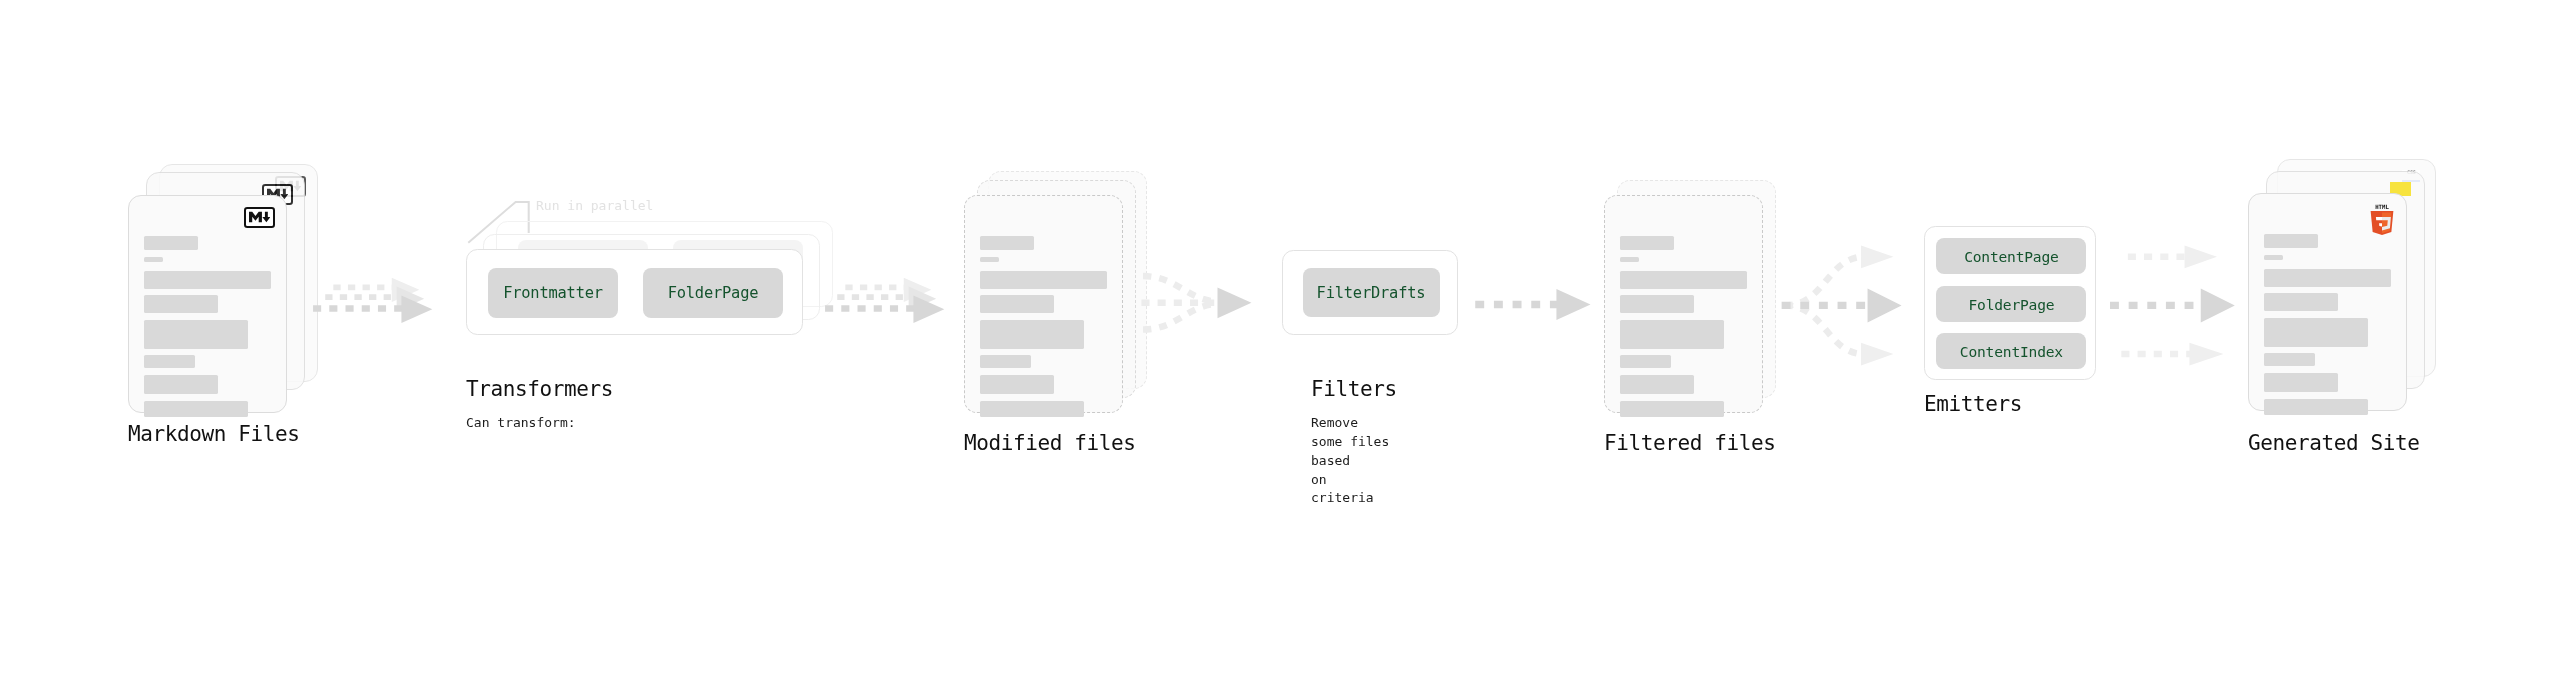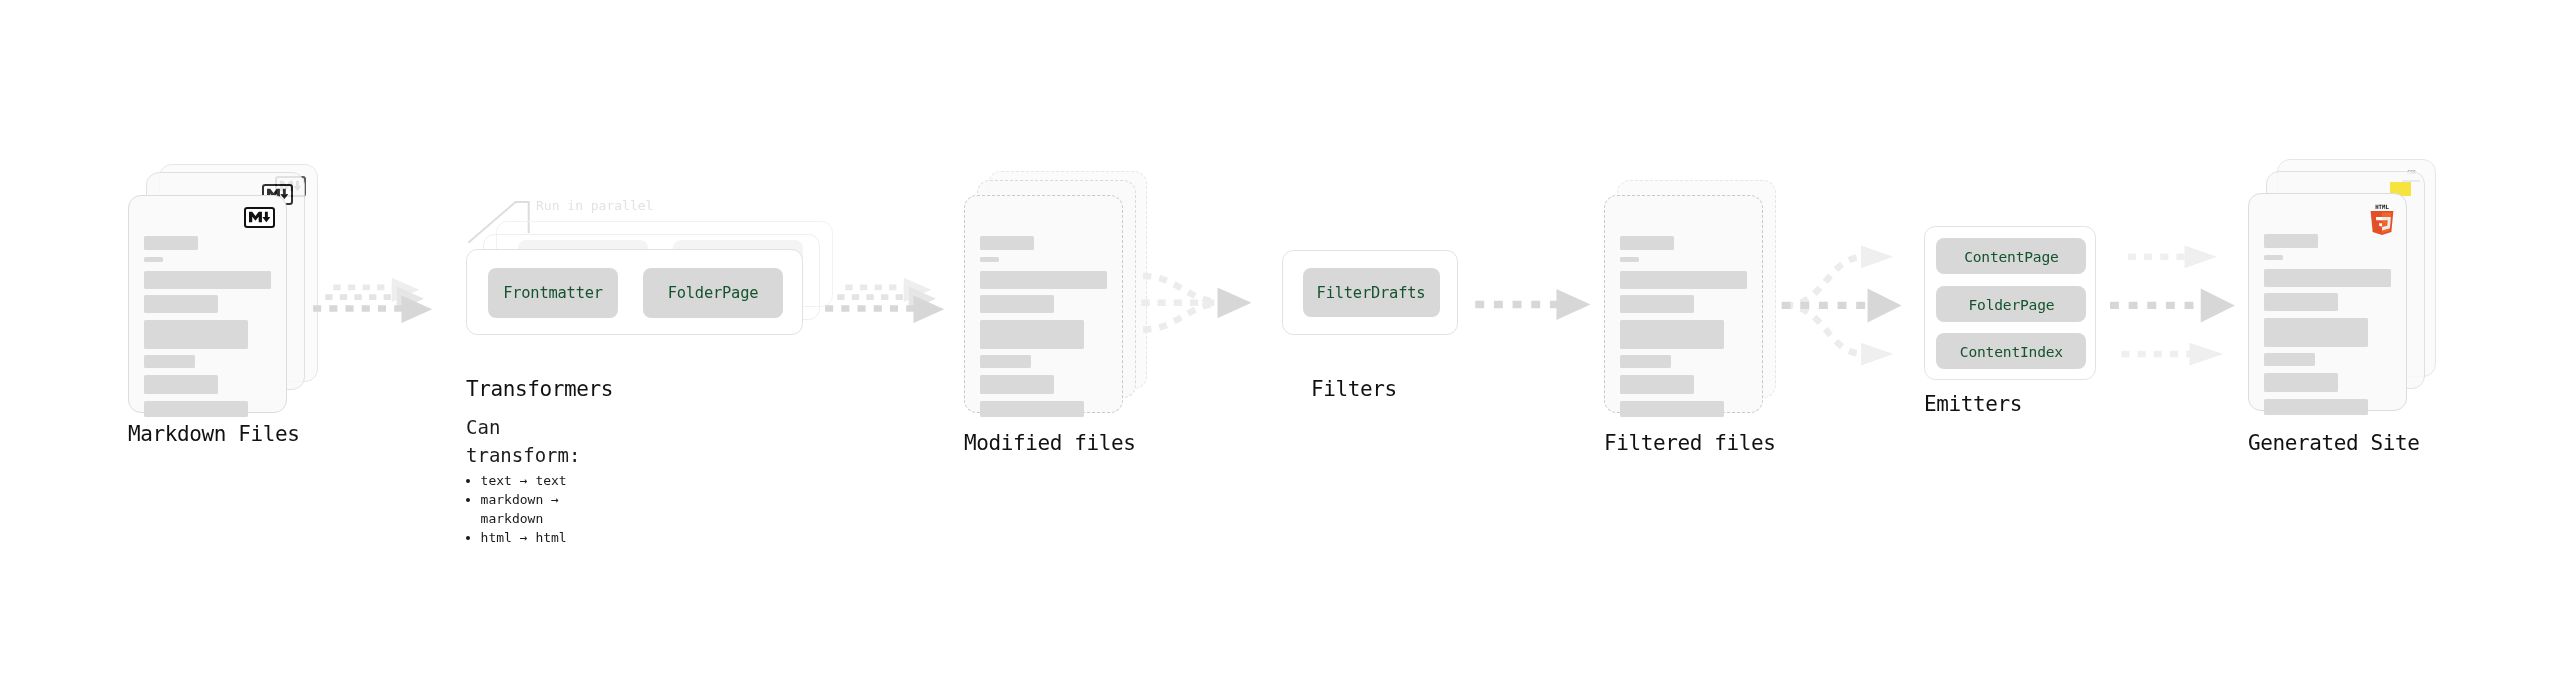--- a/index.html
+++ b/index.html
@@ -111,21 +111,21 @@
   .caption h3 {
     margin: 0 0 13px 0;
     font-size: 21px;
     font-weight: 400;
     letter-spacing: -0.4px;
     color: #111;
     white-space: nowrap;
   }
   .caption p {
     margin: 0;
-    font-size: 19px;
+    font-size: 13px;
     line-height: 1.45;
     color: #1c1c1c;
     white-space: pre-line;
   }
   .caption ul {
     margin: 3.3px 0 0 0;
     padding-left: 14.6px;
     font-size: 13px;
     line-height: 1.45;
   }
@@ -237,25 +237,20 @@
     </svg>
 
     <div class="group" style="left:466px; top:249px; width:337px; height:86px;">
       <div class="pill" style="left:21px; top:18px; width:130px; height:50px;">Frontmatter</div>
       <div class="pill" style="left:176px; top:18px; width:140px; height:50px;">FolderPage</div>
     </div>
 
     <div class="caption" style="left:466px; top:377px;">
       <h3>Transformers</h3>
       <p>Can transform:</p>
-      <ul>
-        <li>text → text</li>
-        <li>markdown → markdown</li>
-        <li>html → html</li>
-      </ul>
     </div>
   </div>
 
   <svg class="deco" style="left:821px; top:276px;" width="146" height="65" viewBox="0 0 180 80">
     <g stroke="#e9e9e9" stroke-width="7" stroke-dasharray="9 9" fill="none">
       <line x1="30" y1="14" x2="108" y2="14"></line>
     </g>
     <polygon points="102,2 136,17 102,32" fill="#eeeeee"></polygon>
     <g stroke="#e4e4e4" stroke-width="7" stroke-dasharray="9 9" fill="none">
       <line x1="20" y1="26" x2="112" y2="26"></line>
@@ -299,20 +294,22 @@
     <polygon points="98,24 140,43 98,62" fill="#d7d7d7"></polygon>
   </svg>
 
   <div class="node">
     <div class="group" style="left:1282px; top:250px; width:176px; height:85px;">
       <div class="pill" style="left:19.5px; top:17px; width:137px; height:49px;">FilterDrafts</div>
     </div>
 
     <div class="caption" style="left:1311px; top:377px;">
       <h3>Filters</h3>
+      <p>Remove some files based
+on criteria</p>
     </div>
   </div>
 
   <svg class="deco" style="left:1472px; top:280px;" width="138" height="49" viewBox="0 0 170 60">
     <g stroke="#d7d7d7" stroke-width="9" stroke-dasharray="11 12" fill="none">
       <line x1="4" y1="30" x2="108" y2="30"></line>
     </g>
     <polygon points="104,11 146,30 104,49" fill="#d7d7d7"></polygon>
   </svg>
 

